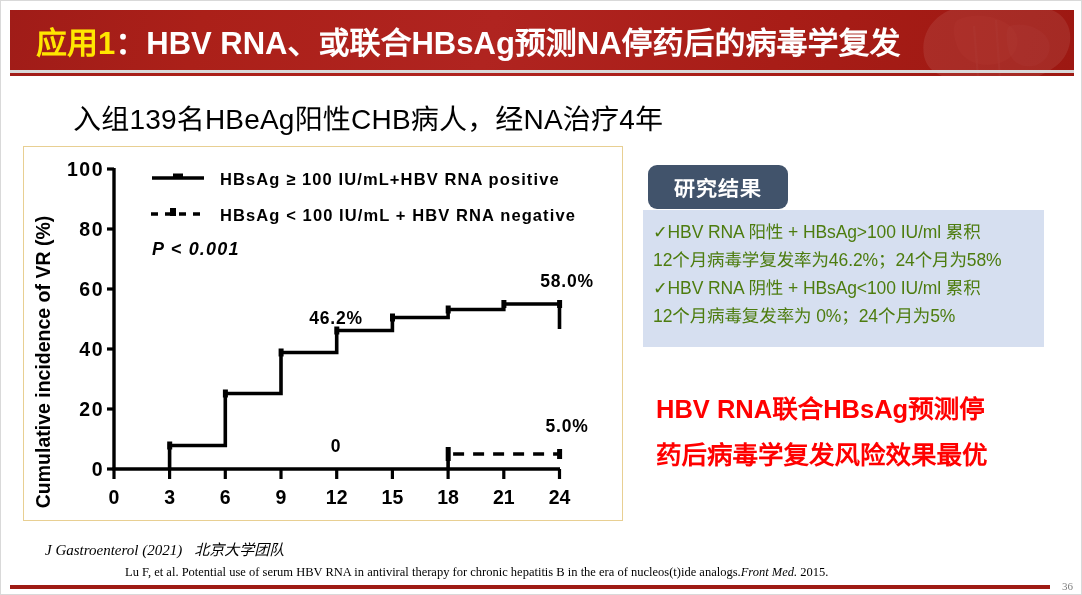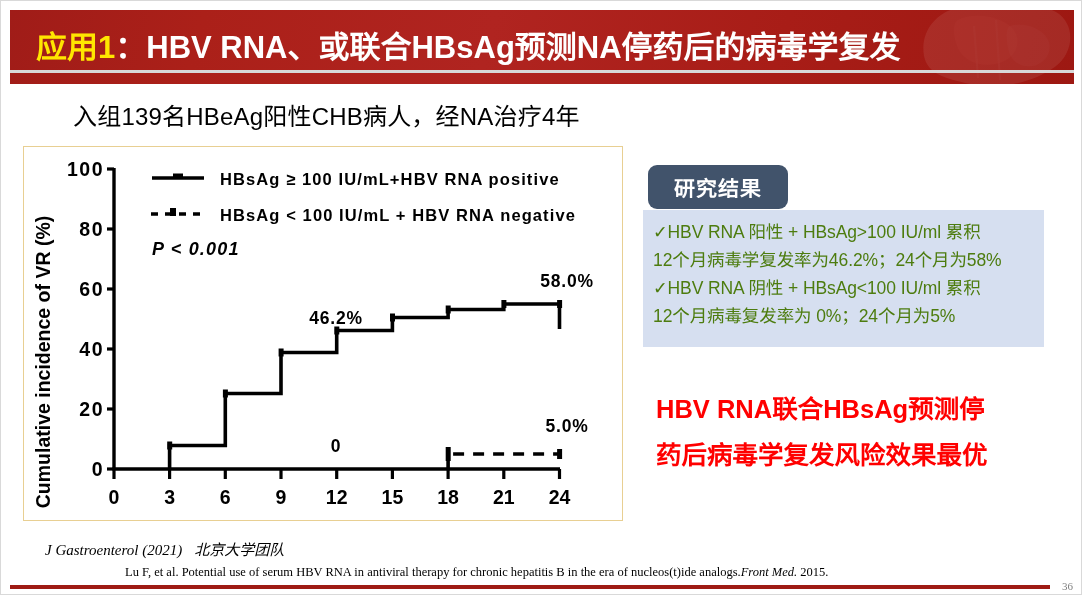--- a/index.html
+++ b/index.html
@@ -26,21 +26,21 @@
     border: 1px solid #d9d9d9;
     overflow: hidden;
   }
 
   
   .banner {
     position: absolute;
     left: 9px;
     top: 9px;
     width: 1064px;
-    height: 74px;
+    height: 66px;
     background: linear-gradient(105deg, #a01c18 0%, #ab2019 18%, #b02420 45%, #a81d17 72%, #9d1812 100%);
     overflow: hidden;
   }
   .banner-watermark {
     position: absolute;
     right: -10px;
     top: -24px;
     width: 170px;
     height: 120px;
     opacity: 0.14;
@@ -68,21 +68,21 @@
     width: 1064px;
     height: 3px;
     background: #d8d8d8;
   }
 
   
   .subtitle {
     position: absolute;
     left: 72px;
     top: 96px;
-    font-size: 24px;
+    font-size: 28px;
     color: #000000;
     white-space: nowrap;
     letter-spacing: 0.2px;
   }
 
   
   .chart-panel {
     position: absolute;
     left: 22px;
     top: 145px;

